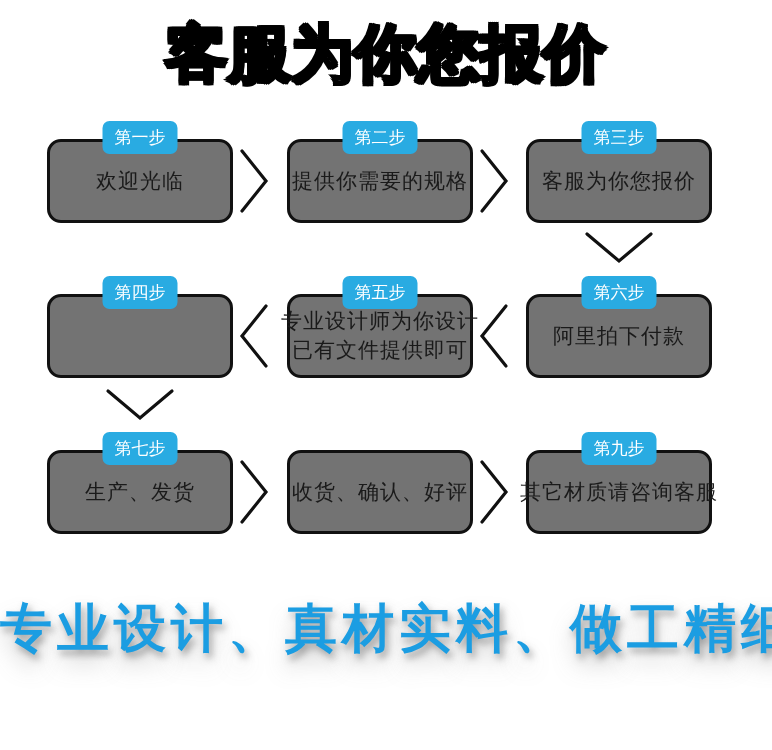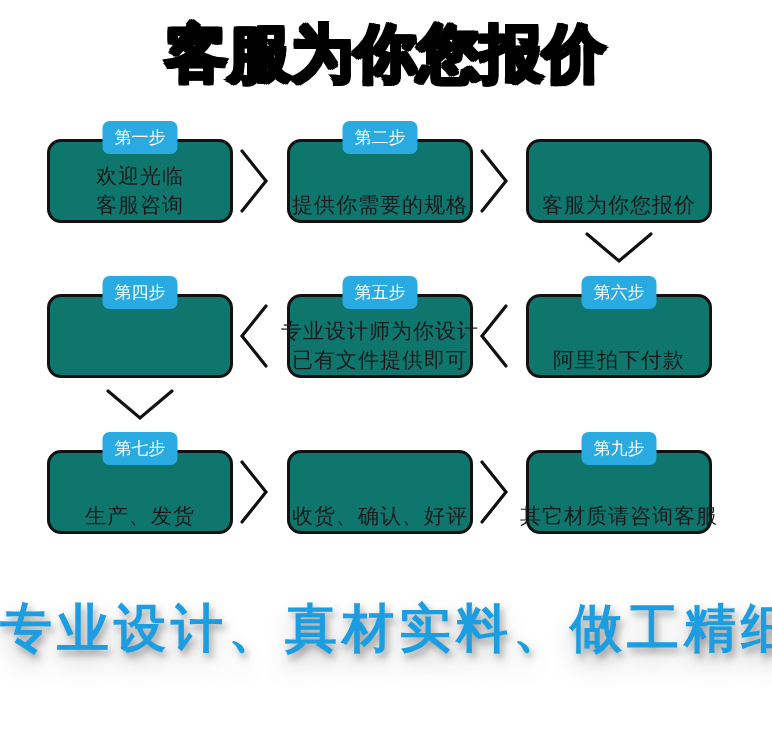--- a/index.html
+++ b/index.html
@@ -14,22 +14,22 @@
     -webkit-text-stroke:3px var(--title-outline,#000);
     text-shadow:
       -2px -2px 0 var(--title-outline,#000), 2px -2px 0 var(--title-outline,#000),
       -2px  2px 0 var(--title-outline,#000), 2px  2px 0 var(--title-outline,#000),
       -2px  0   0 var(--title-outline,#000), 2px  0   0 var(--title-outline,#000),
        0   -2px 0 var(--title-outline,#000), 0    2px 0 var(--title-outline,#000);
   }
   
   .step{
     position:absolute;width:186px;height:84px;box-sizing:border-box;
-    background:#0f766e;border:3px solid var(--box-border,#111);border-radius:14px;
-    display:flex;align-items:flex-end;justify-content:center;
+    background:#737373;border:3px solid var(--box-border,#111);border-radius:14px;
+    display:flex;align-items:center;justify-content:center;
   }
   .step .text{
     text-align:center;font-size:21px;color:var(--box-text,#1a1a1a);
     line-height:1.38;letter-spacing:1px;white-space:nowrap;
   }
   .tab{
     position:absolute;top:-21px;left:50%;transform:translateX(-50%);
     background:var(--step-tab-bg,#29ABE2);color:var(--step-tab-text,#fff);
     font-size:17px;line-height:1;padding:8px 12px;border-radius:7px;white-space:nowrap;
   }
@@ -57,36 +57,36 @@
 <body>
 
 <div class="page">
 
   <h1 class="title">客服为你您报价</h1>
 
   <div class="step b1">
     <div class="tab">第一步</div>
     <div class="text">
       <div>欢迎光临</div>
-      <div>客服咨询</div>
     </div>
   </div>
   <svg class="arrow a1" width="30" height="66" viewBox="0 0 30 66">
       <polyline points="3,3 27,33 3,63"></polyline>
     </svg>
   <div class="step b2">
     <div class="tab">第二步</div>
     <div class="text">
       <div>提供你需要的规格</div>
     </div>
   </div>
   <svg class="arrow a2" width="30" height="66" viewBox="0 0 30 66">
       <polyline points="3,3 27,33 3,63"></polyline>
     </svg>
   <div class="step b3">
+    <div class="tab">第三步</div>
     <div class="text">
       <div>客服为你您报价</div>
     </div>
   </div>
 
   <svg class="arrow a3" width="70" height="34" viewBox="0 0 70 34">
       <polyline points="3,3 35,30 67,3"></polyline>
     </svg>
 
   <div class="step b4">

